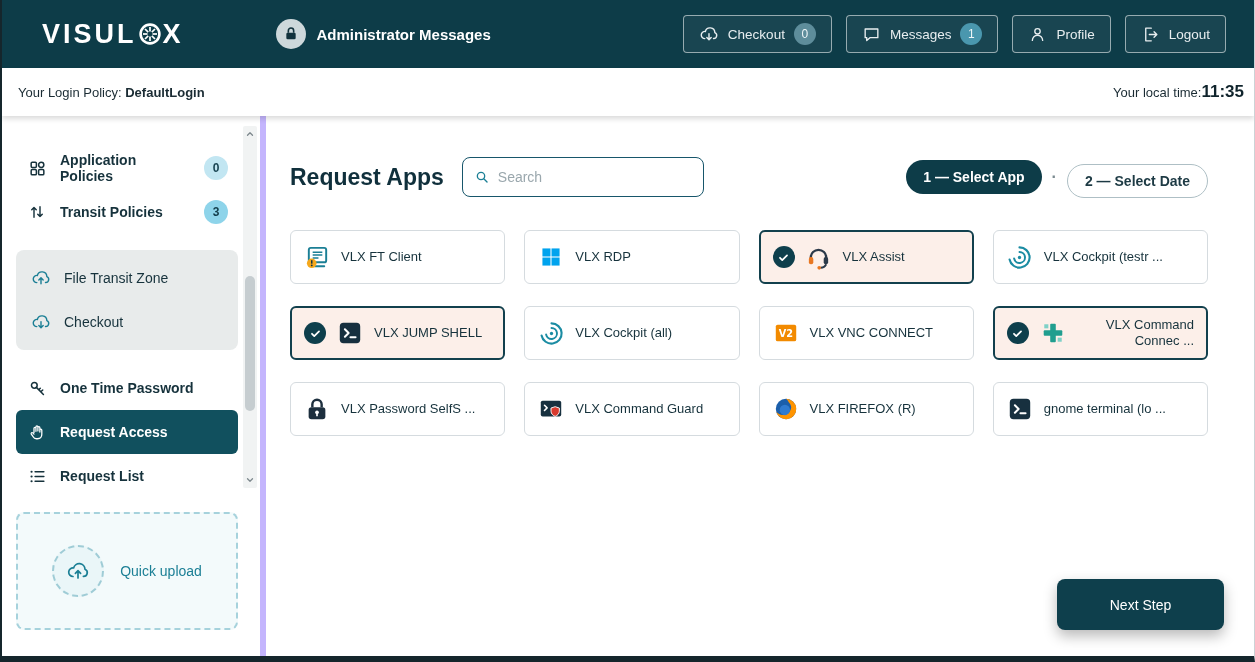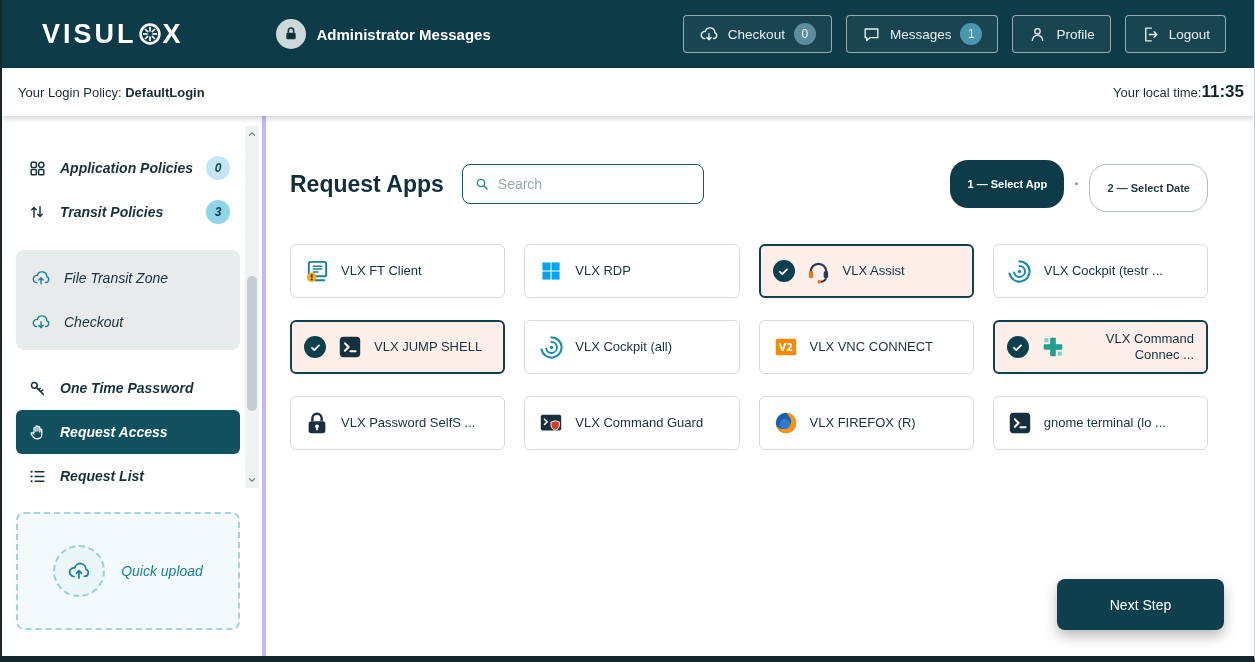--- a/index.html
+++ b/index.html
@@ -23,21 +23,21 @@
   .tb-badge--info{ background:#4a97ae; }
   
   .subheader{ height:48px; background:#fff; display:flex; align-items:center; justify-content:space-between;
     padding:0 10px 0 16px; box-shadow:0 3px 5px rgba(0,0,0,.14); position:relative; z-index:5;
     font-size:13px; color:#1a2b33; }
   .subheader b{ font-weight:700; }
   .local-time{ display:flex; align-items:center; gap:0; }
   .local-time .time-val{ font-size:17px; font-weight:700; color:#10242c; }
   
   .content{ display:flex; height:540px; }
-  .sidebar{ width:264px; border-right:4px solid #c4b5fd; padding:30px 22px 11px 14px; position:relative;font-style:italic; }
+  .sidebar{ width:264px; border-right:6px solid #c4b5fd; padding:30px 22px 11px 14px; position:relative; }
   .nav-item{ display:flex; align-items:center; gap:12px; height:44px; padding:0 10px;
     font-size:14px; font-weight:700; color:#16323c; cursor:pointer; border-radius:6px; }
   .nav-item .nicon{ width:22px; display:flex; justify-content:center; color:#16323c; flex:none; }
   .nicon--teal{ color:#1b7f95 !important; }
   .badge-circle{ margin-left:auto; width:24px; height:24px; border-radius:50%; font-size:12px; font-weight:600;
     display:flex; align-items:center; justify-content:center; }
   .badge--pale{ background:#c2e6f2; color:#1a4553; }
   .badge--blue{ background:#8ed4ea; color:#123c49; }
   .zone-card{ background:#e8ebeb; border-radius:8px; padding:6px 4px; margin:16px 0; }
   .zone-card .nav-item{ font-weight:500; }
@@ -55,21 +55,21 @@
   .sb-thumb{ position:absolute; top:150px; left:2px; width:10px; height:135px; background:#c6cdd0; border-radius:5px; cursor:pointer; }
   
   .main{ flex:1; padding:40px 46px 0 24px; position:relative; }
   .main-top{ display:flex; align-items:center; gap:18px; }
   .page-title{ font-size:23px; font-weight:800; color:#10303c; }
   .search-box{ width:242px; height:40px; border:1px solid #17566b; border-radius:8px; background:#fff;
     display:flex; align-items:center; padding:0 11px; gap:8px; color:#1b7f95; }
   .search-box input{ border:none; outline:none; font-size:14px; color:#333; width:100%; background:transparent; font-family:inherit; }
   .search-box input::placeholder{ color:#9aa7ad; }
   .stepper{ margin-left:auto; display:flex; align-items:center; gap:10px; }
-  .step-pill{ height:48px; border-radius:18px; display:flex; align-items:center; padding:0 17px; font-size:11px; cursor:pointer; }
+  .step-pill{ height:34px; border-radius:18px; display:flex; align-items:center; padding:0 17px; font-size:14px; cursor:pointer; }
   .step-pill.active{ background:#0d3c48; color:#fff; font-weight:700; }
   .step-pill.inactive{ background:#fff; border:1px solid #aebfc5; color:#1d3a44; font-weight:600;margin-top:8px; }
   .step-sep{ color:#7b8a90; font-weight:700; }
   .apps-grid{ margin-top:32px; display:grid; grid-template-columns:repeat(4,1fr); gap:22px 19px; }
   .app-card{ height:54px; border:1px solid #d5dbdf; border-radius:6px; background:#fff;
     display:flex; align-items:center; gap:10px; padding:0 12px; font-size:13px; color:#16323c; cursor:pointer; }
   .app-card.selected{ background:#fcefe9; border:2px solid #12404d; }
   .check-circle{ width:22px; height:22px; border-radius:50%; background:#0e3f4c; flex:none;
     display:flex; align-items:center; justify-content:center; }
   .app-icon{ width:28px; height:28px; flex:none; display:flex; align-items:center; justify-content:center; }

